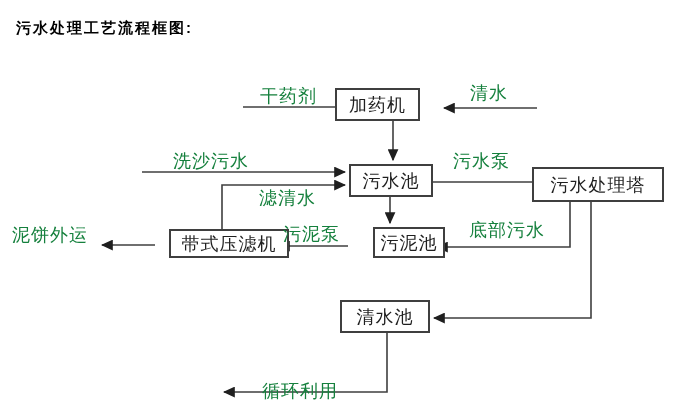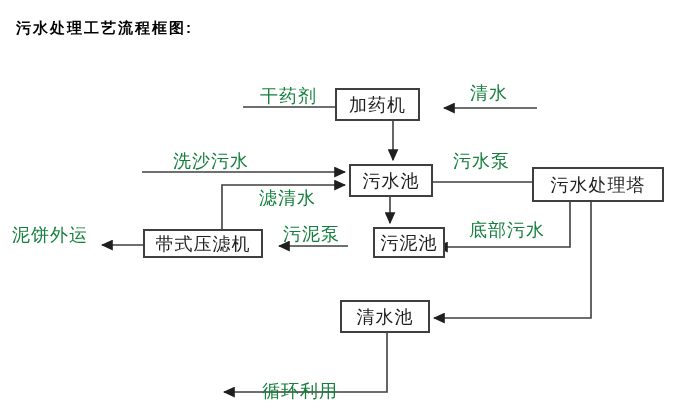--- a/index.html
+++ b/index.html
@@ -33,21 +33,21 @@
     justify-content: center;
     font-size: 18px;
     letter-spacing: 1px;
     color: #1f1f1f;
     white-space: nowrap;
   }
   #node-dosing-machine   { left: 335px; top: 88px;  width: 85px;  height: 33px; }
   #node-sewage-pool      { left: 349px; top: 164px; width: 84px;  height: 33px; }
   #node-treatment-tower  { left: 532px; top: 167px; width: 132px; height: 35px; }
   #node-sludge-pool      { left: 348px; top: 227px; width: 72px;  height: 31px; margin-left: 25px; }
-  #node-belt-filter-press{ left: 143px; top: 229px; width: 120px; height: 29px; text-align: right; }
+  #node-belt-filter-press{ left: 169px; top: 229px; width: 120px; height: 29px; text-align: right; }
   #node-clean-water-pool { left: 340px; top: 300px; width: 90px;  height: 33px; }
   .edge-label {
     position: absolute;
     font-size: 18px;
     line-height: 18px;
     letter-spacing: 1px;
     color: #15803d;
     white-space: nowrap;
   }
   #lbl-dry-agent          { left: 260px; top: 87px;  }

